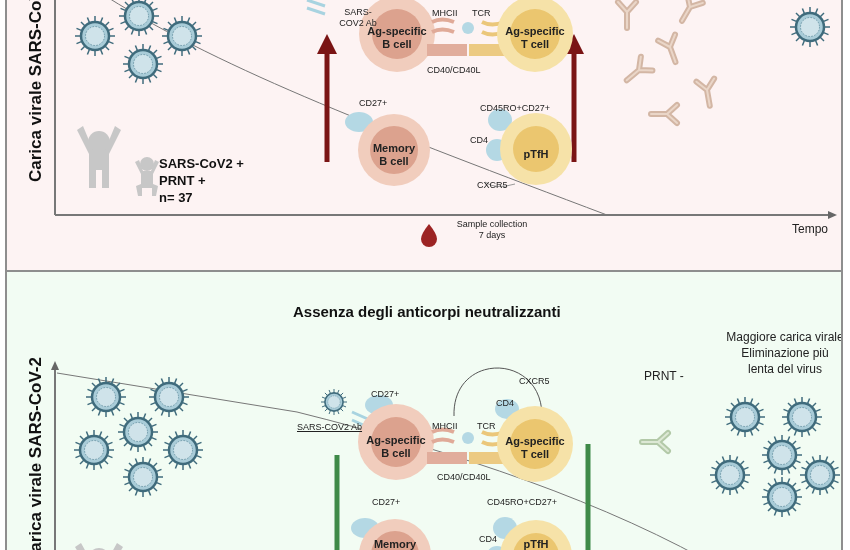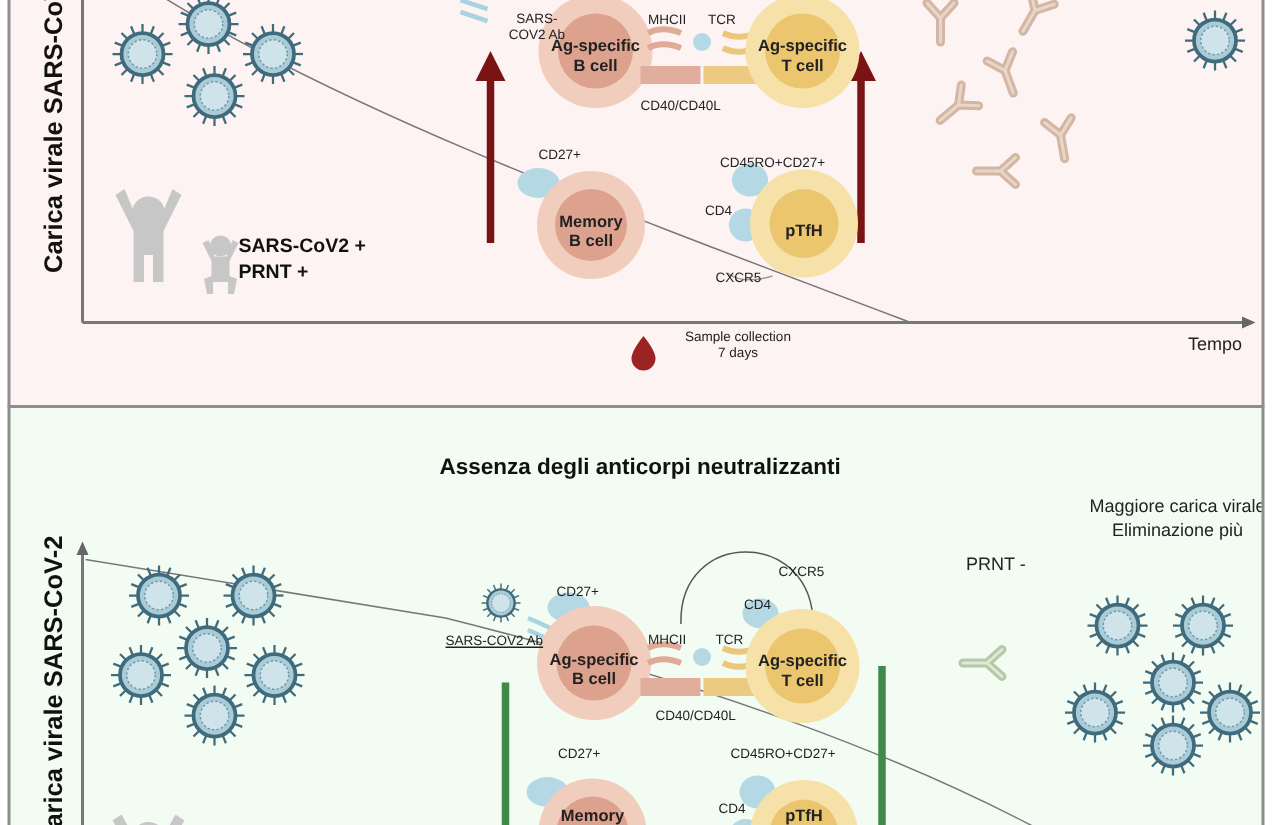--- a/index.html
+++ b/index.html
@@ -130,20 +130,21 @@
     </g>
 
     <path d="M422,232 q-8,10 -8,15 a8,8 0 0 0 16,0 q0,-5 -8,-15z" fill="#9c2323"></path>
   </svg>
 
   <div class="ylabel" style="left:19px;top:190px;">Carica virale SARS-CoV-2</div>
 
   <div class="cohort" style="left:152px;top:163px;width:120px;">
     <div>SARS-CoV2 +</div>
     <div>PRNT +</div>
+    <div>n= 37</div>
   </div>
 
   <div class="lbl c" style="left:298px;top:15px;width:42px;line-height:11px;margin-left:32px;">
     <div>SARS-</div>
     <div>COV2 Ab</div>
   </div>
   <div class="lbl" style="left:425px;top:16px;">MHCII</div>
   <div class="lbl" style="left:465px;top:16px;">TCR</div>
   <div class="lbl" style="left:420px;top:73px;">CD40/CD40L</div>
   <div class="lbl" style="left:352px;top:106px;">CD27+</div>
@@ -269,20 +270,21 @@
   </svg>
 
   <div class="title" style="left:286px;top:31px;">Assenza degli anticorpi neutralizzanti</div>
   <div class="ylabel" style="left:19px;top:292px;">Carica virale SARS-CoV-2</div>
   <div class="cohort" style="left:152px;top:275px;width:120px;">SARS-CoV2 +</div>
 
   <div class="note" style="left:637px;top:96px;">PRNT -</div>
   <div class="note" style="left:703px;top:57px;width:130px;margin-left:10px;">
     <div>Maggiore carica virale</div>
     <div>Eliminazione più</div>
+    <div>lenta del virus</div>
   </div>
 
   <div class="lbl" style="left:364px;top:117px;">CD27+</div>
   <div class="lbl" style="left:512px;top:104px;">CXCR5</div>
   <div class="lbl" style="left:489px;top:126px;">CD4</div>
   <div class="lbl" style="left:290px;top:150px;text-decoration:underline;">SARS-COV2 Ab</div>
   <div class="lbl" style="left:425px;top:149px;">MHCII</div>
   <div class="lbl" style="left:470px;top:149px;">TCR</div>
   <div class="lbl" style="left:430px;top:200px;">CD40/CD40L</div>
   <div class="lbl" style="left:365px;top:225px;">CD27+</div>

